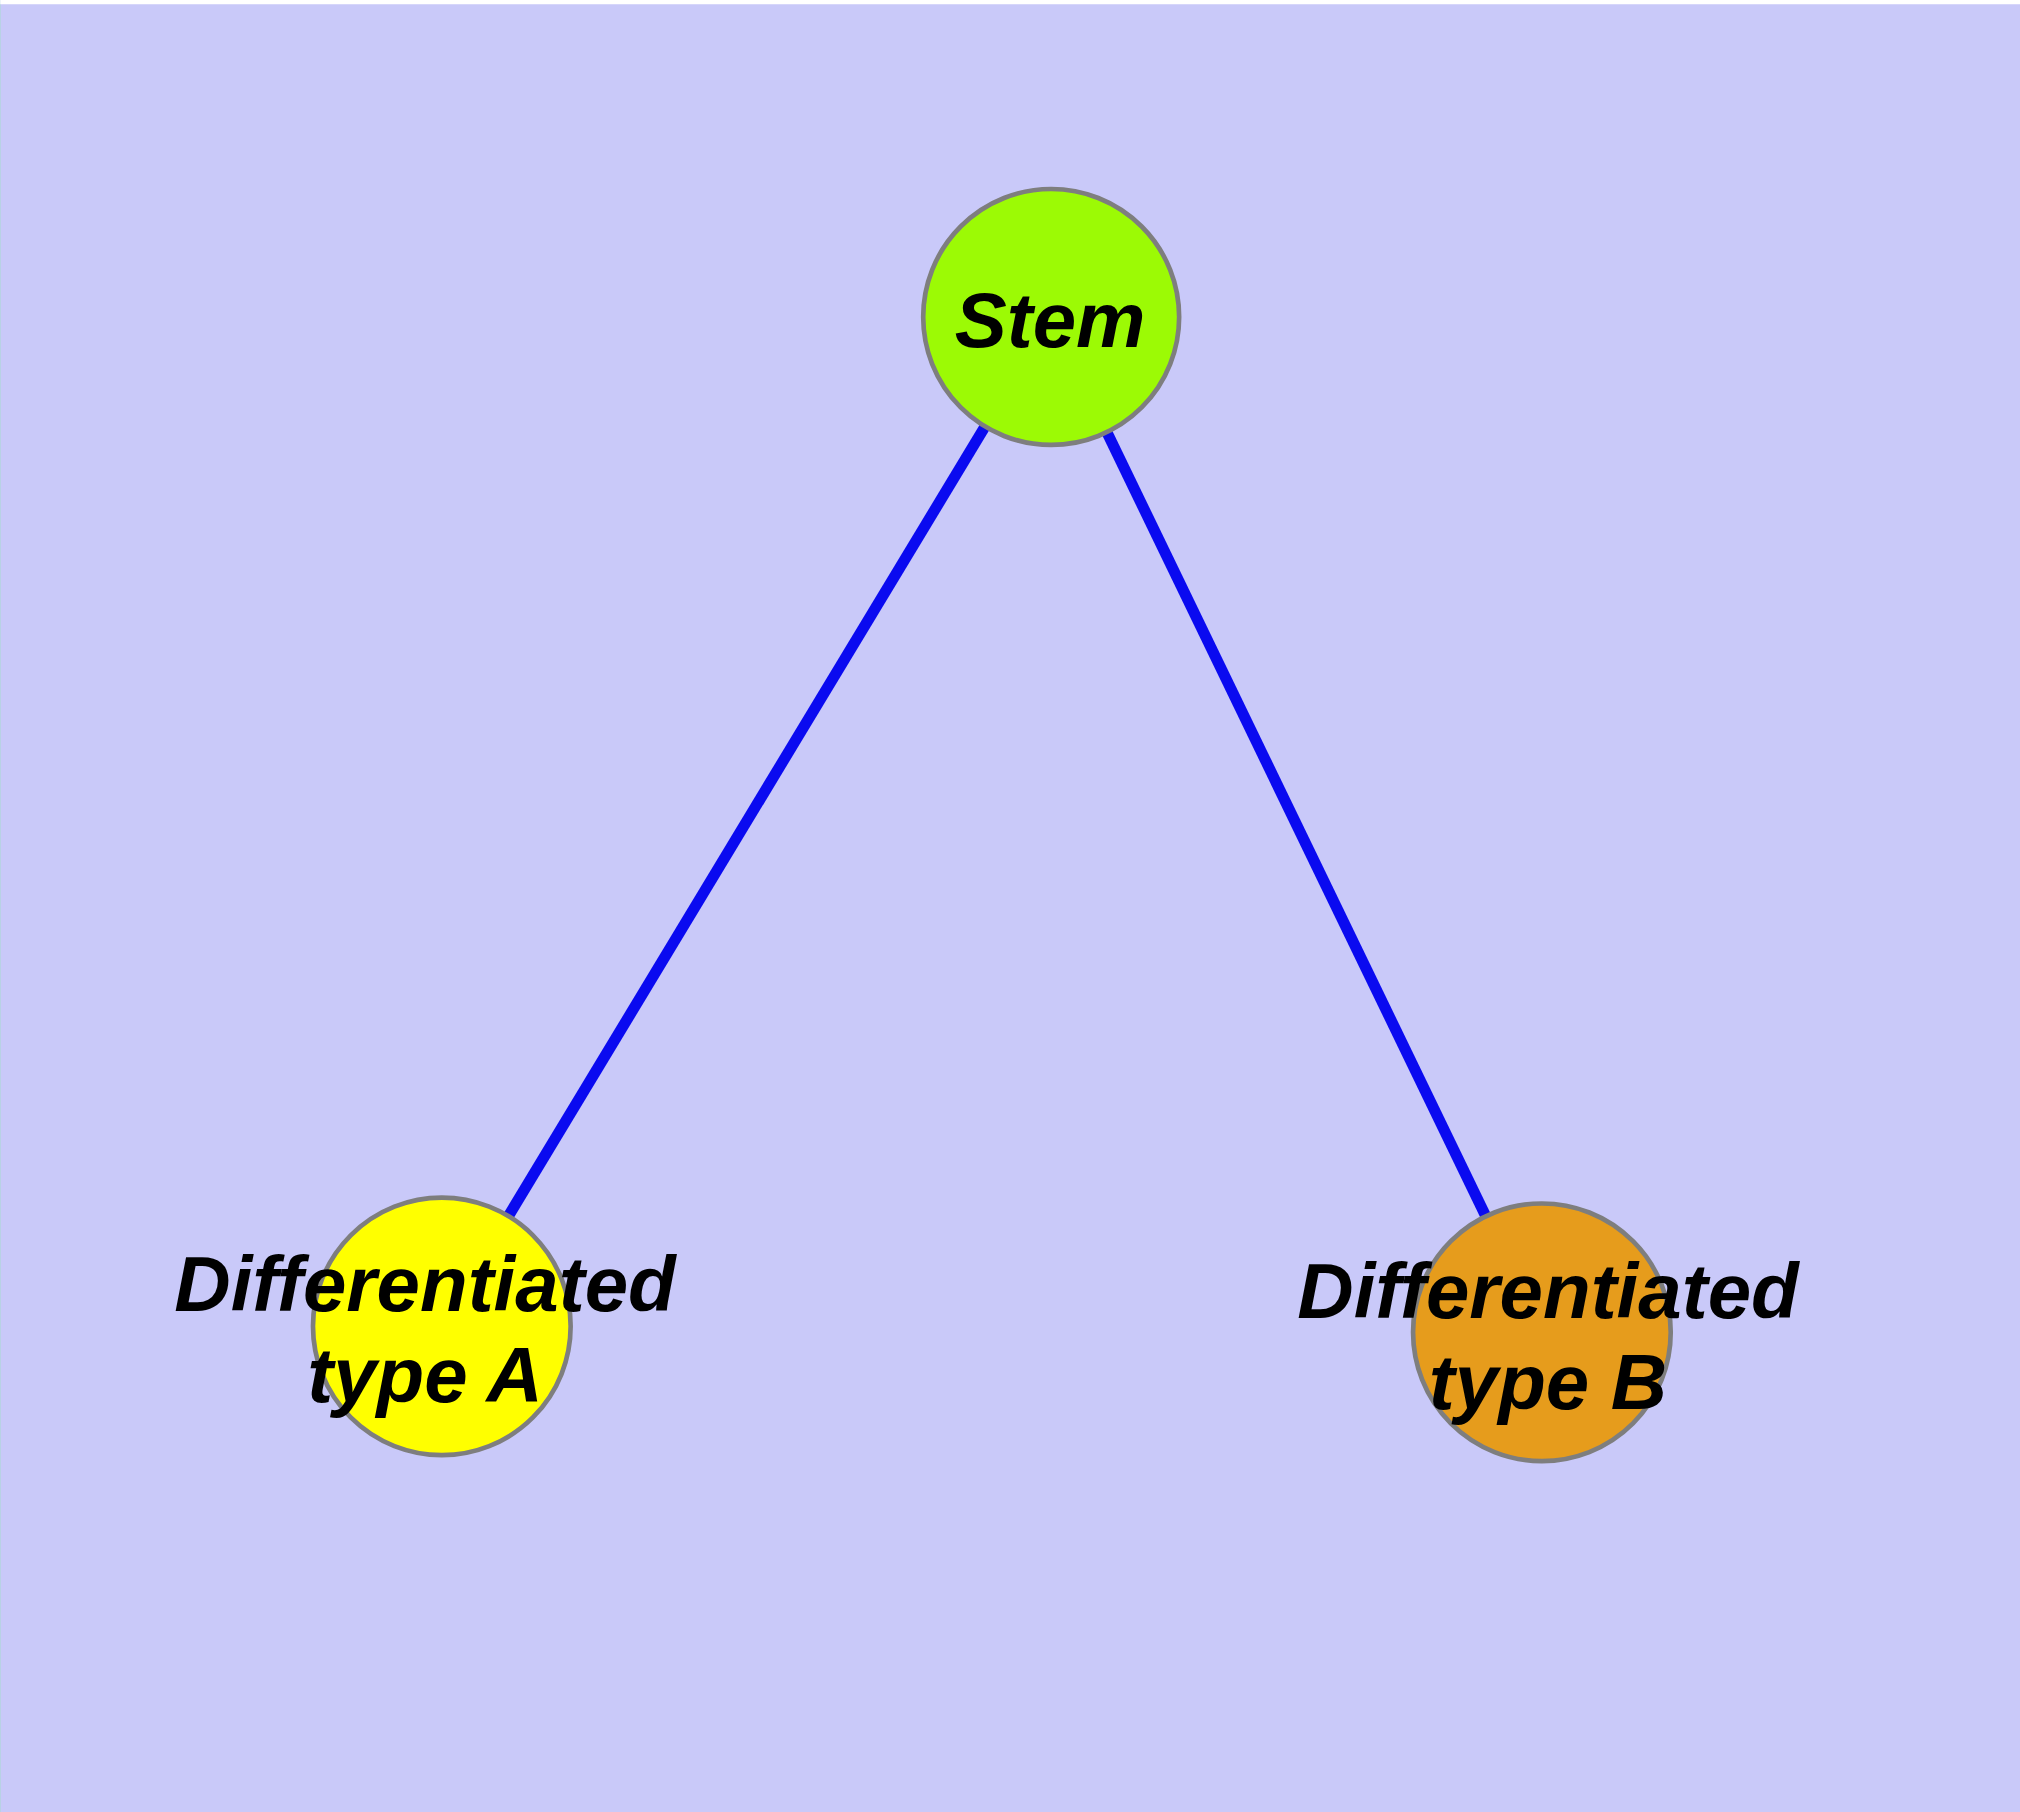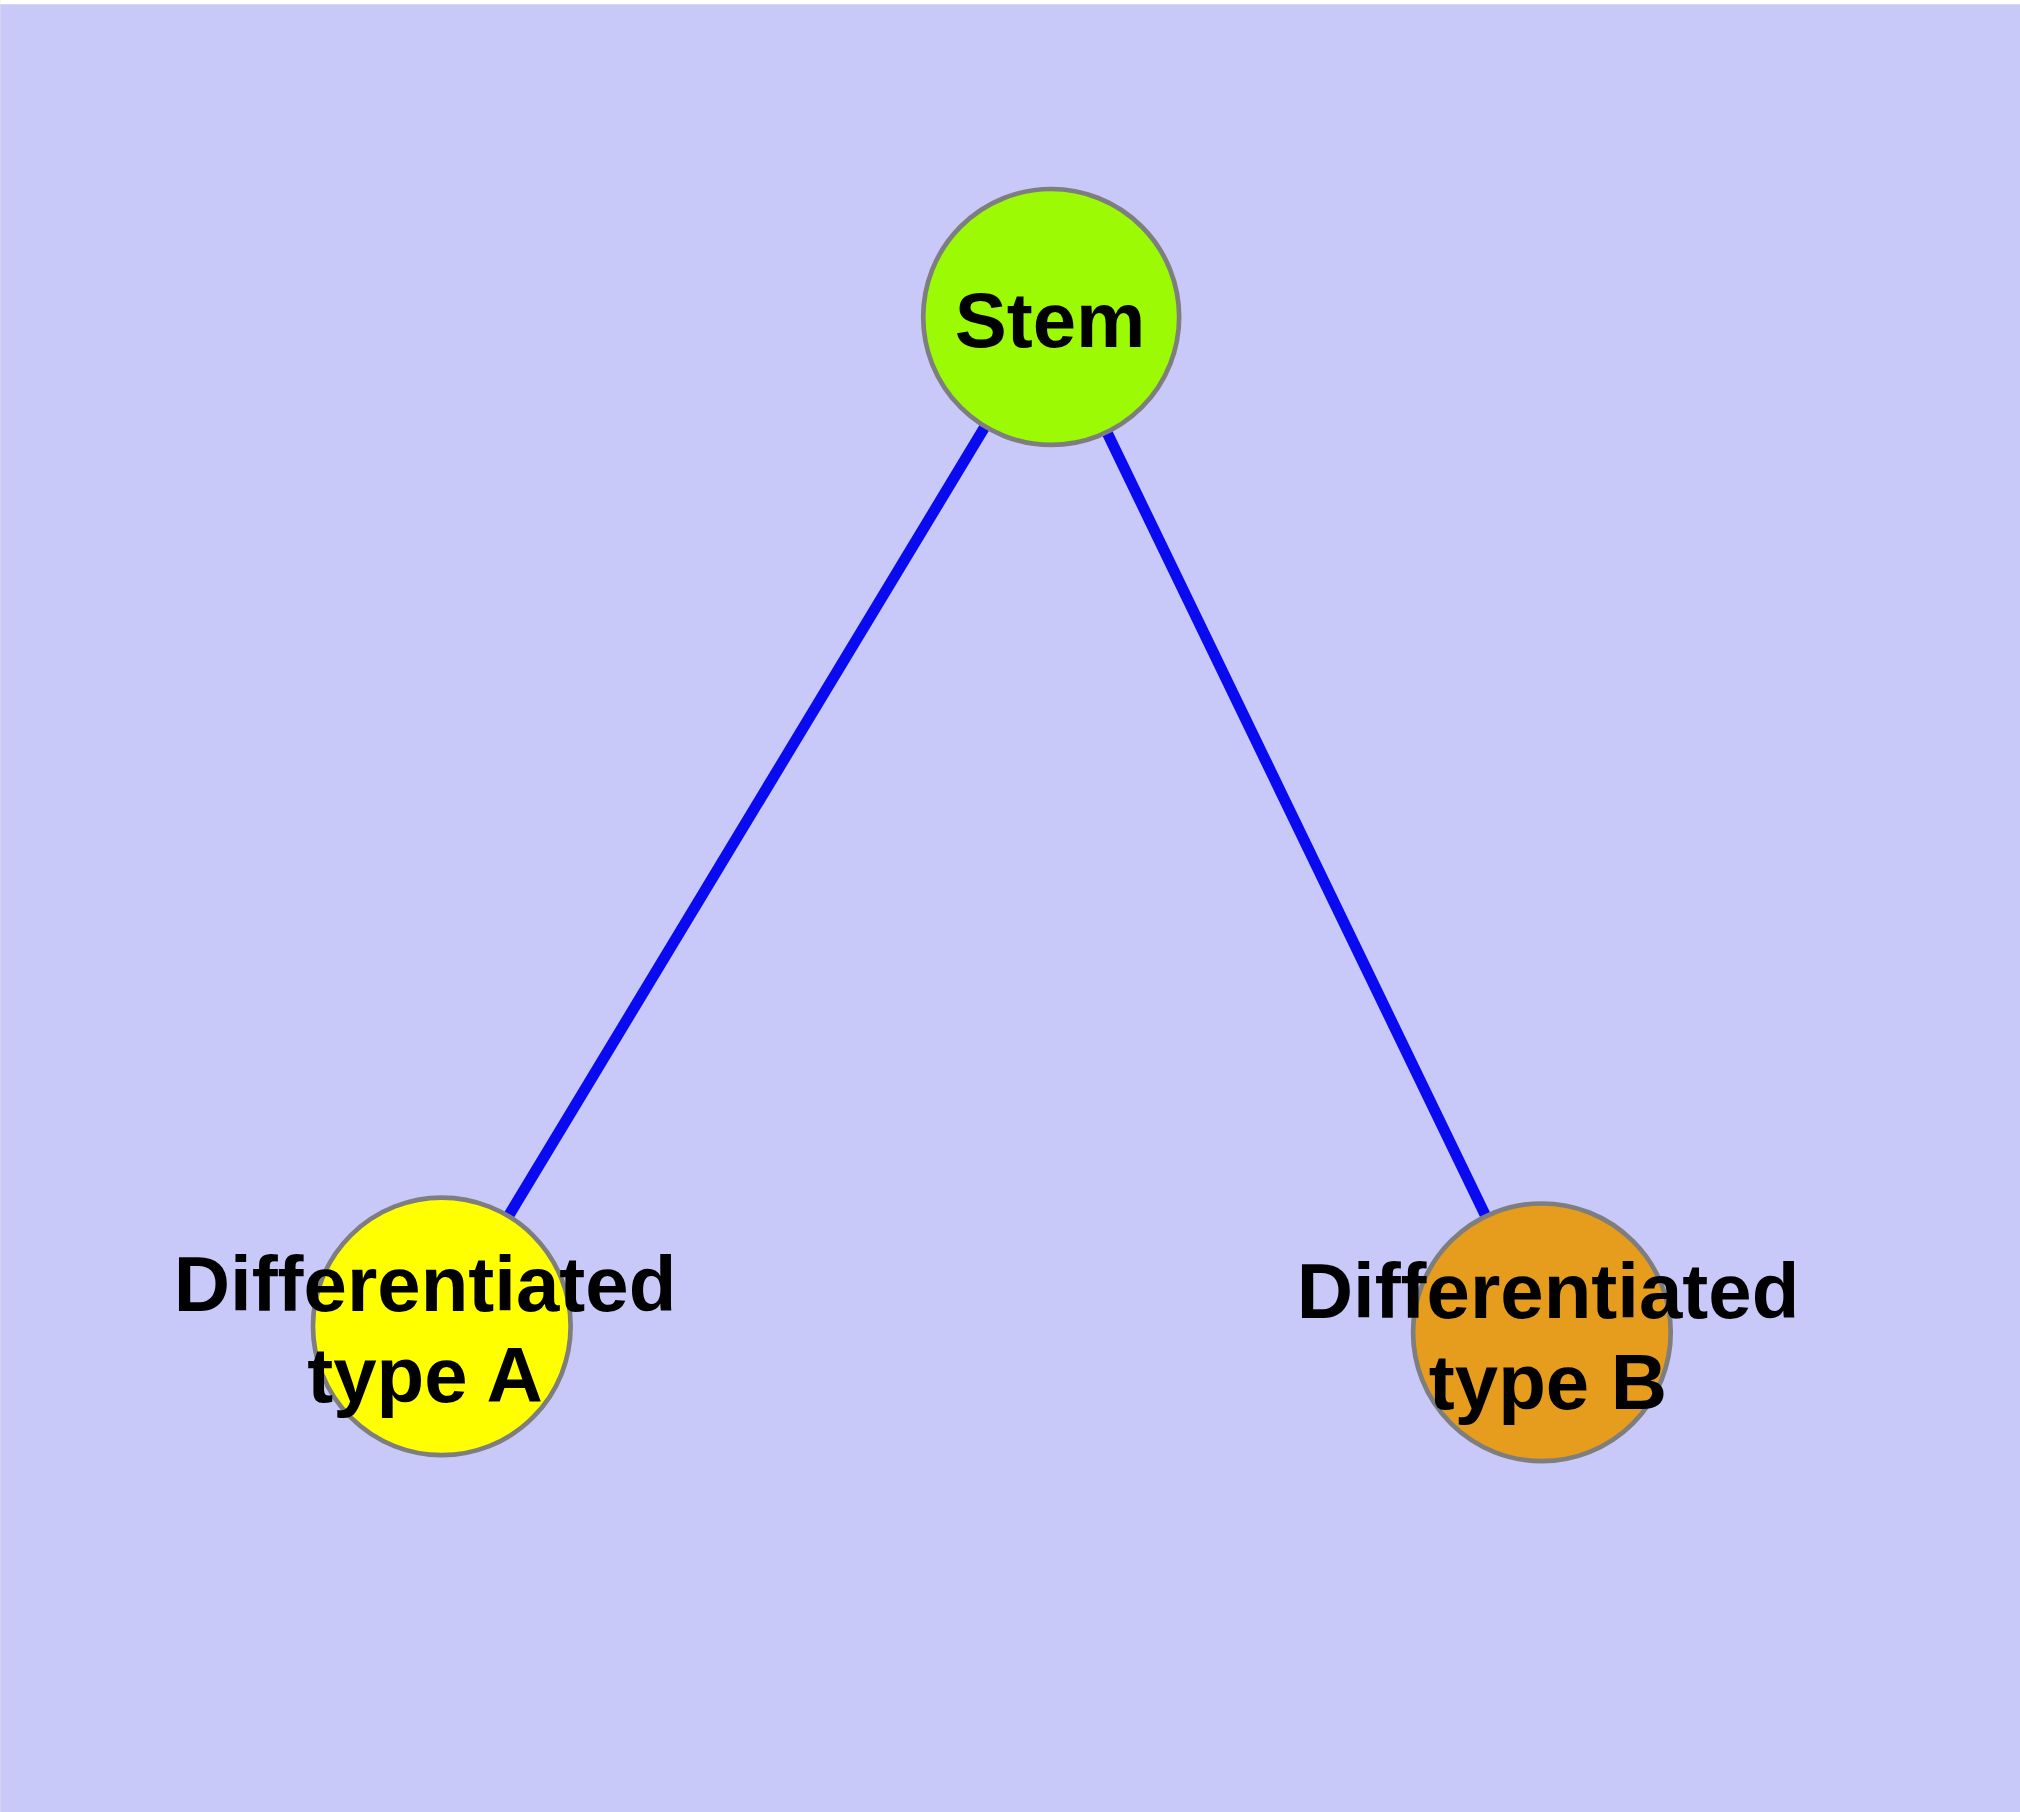--- a/index.html
+++ b/index.html
@@ -4,21 +4,22 @@
 <style>
   html, body {
     margin: 0;
     padding: 0;
   }
   #canvas {
     position: relative;
     width: 2021px;
     height: 1812px;
     overflow: hidden;
-    background: #fef9c3;
+    background: #86efac;
+    font-style: italic;
   }
   #graph-svg {
     position: absolute;
     left: 0;
     top: 0;
     display: block;
   }
   .node-label {
     position: absolute;
     transform: translate(-50%, -50%);

